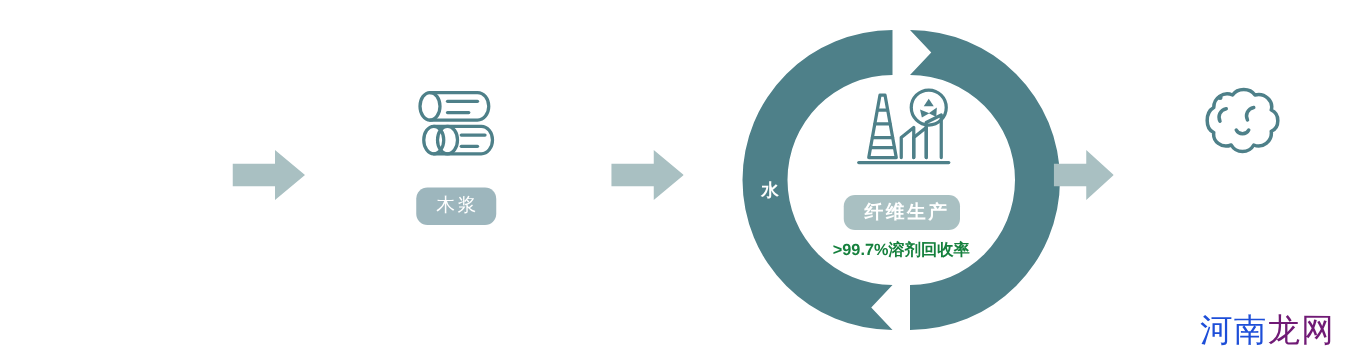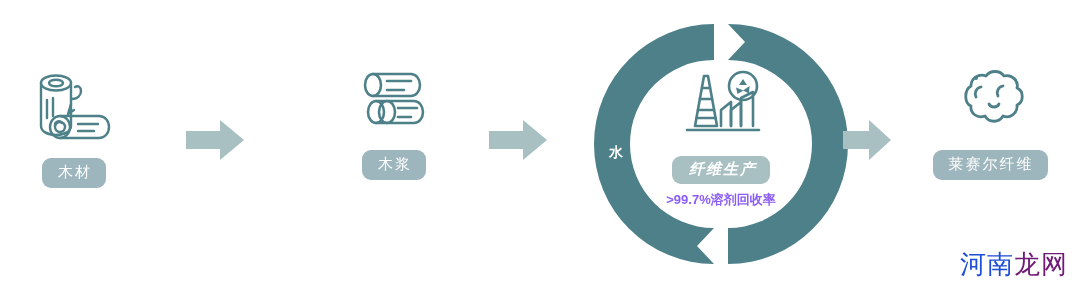--- a/index.html
+++ b/index.html
@@ -99,27 +99,26 @@
     line-height: 0;
   }
   #center-pill {
     margin-top: 16px;
     background: #a9c0c2;
     color: #ffffff;
     border-radius: 9px;
     font-size: 15px;
     font-weight: 700;
     letter-spacing: 2px;
-    padding: 4px 13px 5px 17px;
-    white-space: nowrap;
-    font-style: italic;
+    padding: 4px 8px 5px 17px;
+    white-space: nowrap;
   }
   #center-sub {
     margin-top: 7px;
-    color: #8b5cf6;
+    color: #15803d;
     font-size: 13px;
     font-weight: 700;
     letter-spacing: 0px;
     white-space: nowrap;
   }
 
   
   #watermark {
     position: absolute;
     right: 12px;
@@ -131,53 +130,28 @@
     line-height: 1;
   }
   #watermark .wm-a { color: #1d4ed8; }
   #watermark .wm-b { color: #701a75; }
 </style>
 </head>
 <body>
 
 <div id="stage">
 
-  <div class="node" id="node-wood" style="left:14px; top:58px; width:120px;">
-    <div class="node-icon">
-      <svg width="100" height="90" viewBox="0 0 100 90" fill="none" stroke="#4e8089" stroke-width="2.4" stroke-linecap="round" stroke-linejoin="round">
-
-        <path d="M17,25 L17,68 C17,73 23,77 32,77 C41,77 47,73 47,68 L47,25"></path>
-
-        <ellipse cx="32" cy="25" rx="15" ry="7.5"></ellipse>
-        <ellipse cx="32" cy="25" rx="7" ry="3.3"></ellipse>
-
-        <path d="M23,42 L23,60"></path>
-        <path d="M29,40 L29,58"></path>
-
-        <path d="M48,41 C54,41 57,37 57,33 C57,29 54,27 51,29"></path>
-        <path d="M47,46 L44,56 L50,52"></path>
-
-        <path d="M36,58 L75,58 C81,58 85,63 85,69 C85,75 81,80 75,80 L36,80"></path>
-        <ellipse cx="36" cy="69" rx="10" ry="11"></ellipse>
-        <path d="M36,69 m-5,0 a5,5 0 1,0 10,0 a5,5 0 1,0 -10,0" fill="none"></path>
-        <path d="M31,67 C31,63 36,62 38,65"></path>
-        <path d="M54,66 L74,66"></path>
-        <path d="M54,73 L70,73"></path>
-      </svg>
-    </div>
-    <div class="pill">木材</div>
-  </div>
 
   <div class="flow-arrow" style="left:186px; top:120px;">
     <svg width="58" height="40" viewBox="0 0 58 40">
       <path d="M0,11 L34,11 L34,0 L58,20 L34,40 L34,29 L0,29 Z" fill="#a9c0c2"></path>
     </svg>
   </div>
 
-  <div class="node" id="node-pulp" style="left:336px; top:66px; width:116px;">
+  <div class="node" id="node-pulp" style="left:307px; top:66px; width:116px;">
     <div class="node-icon">
       <svg width="80" height="74" viewBox="0 0 80 74" fill="none" stroke="#4e8089" stroke-width="2.6" stroke-linecap="round" stroke-linejoin="round">
 
         <path d="M19,8 L57,8 C62,8 66,13 66,19 C66,25 62,30 57,30 L19,30"></path>
         <ellipse cx="19" cy="19" rx="8" ry="11"></ellipse>
         <path d="M33,15 L57,15"></path>
         <path d="M33,24 L50,24"></path>
 
         <path d="M22,35 L60,35 C65,35 69,40 69,46 C69,52 65,57 60,57 L22,57"></path>
         <ellipse cx="22" cy="46" rx="8" ry="11"></ellipse>
@@ -264,20 +238,19 @@
                  C32,53 25,47 26,40
                  C19,37 19,24 26,20 Z"></path>
 
         <path d="M36,21 C31,22 29,27 31,31"></path>
         <path d="M58,20 C53,21 51,26 53,30"></path>
         <path d="M44,38 C46,42 52,42 54,38"></path>
 
         <path d="M31,12 L31,12" stroke-width="4"></path>
       </svg>
     </div>
-    <div class="pill">莱赛尔纤维</div>
   </div>
 
   <div id="watermark">
     <span class="wm-a">河南</span><span class="wm-b">龙网</span>
   </div>
 
 </div>
 
 </body></html>

